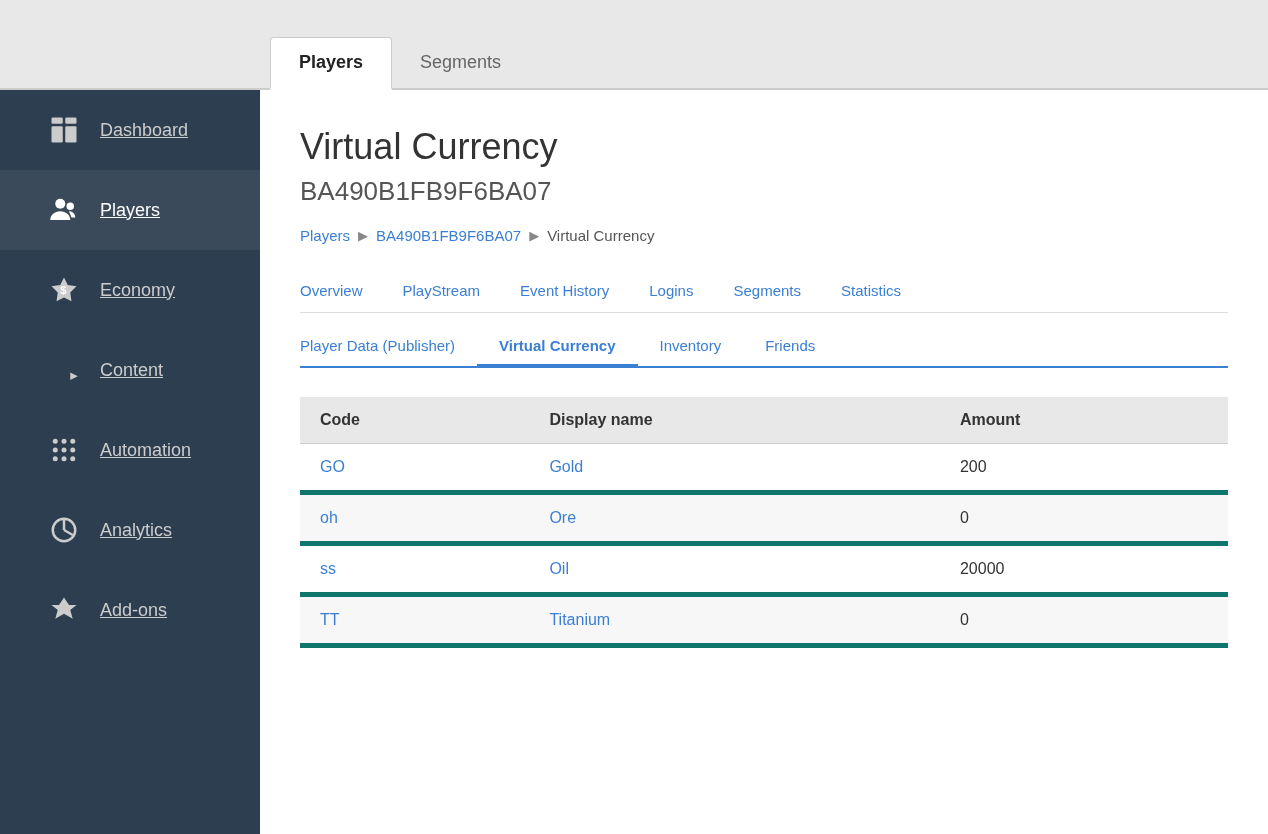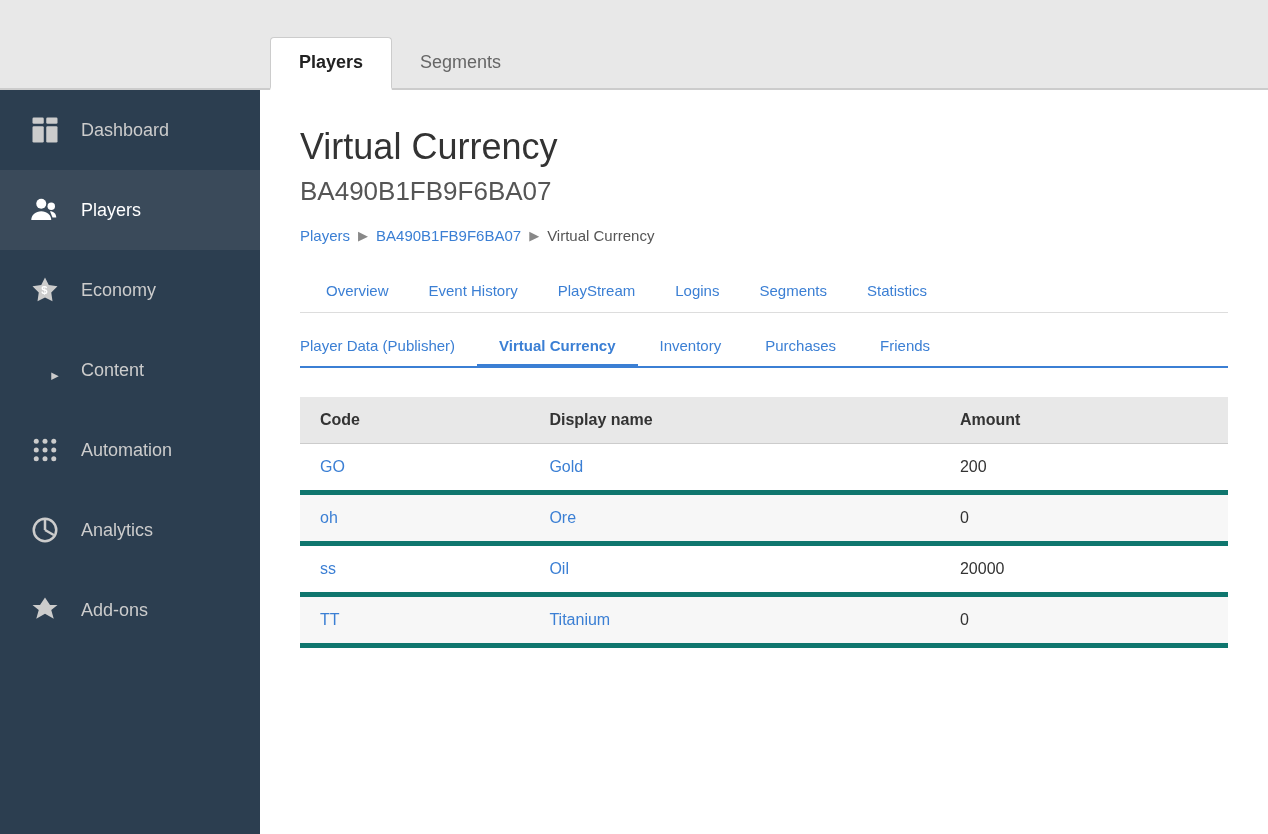--- a/index.html
+++ b/index.html
@@ -45,25 +45,26 @@
     .sidebar {
       width: 260px;
       background: #2c3e50;
       flex-shrink: 0;
       display: flex;
       flex-direction: column;
     }
     .sidebar-item {
       display: flex;
       align-items: center;
-      padding: 22px 27px;
+      padding: 22px 46px;
       color: #ccc;
       cursor: pointer;
       font-size: 18px;
       gap: 18px;
+      text-decoration: underline;
     }
     .sidebar-item.active { background: #3a4a5a; color: #fff; }
     .sidebar-icon {
       width: 36px;
       height: 36px;
       display: flex;
       align-items: center;
       justify-content: center;
       flex-shrink: 0;
     }
@@ -120,21 +121,21 @@
       margin-bottom: 0;
     }
     .nav-tab {
       padding: 10px 20px;
       font-size: 15px;
       color: #3b7fd4;
       cursor: pointer;
       border-bottom: 3px solid transparent;
       text-decoration: none;
     }
-    .nav-tab:first-child { padding-left: 0; margin-left: 26px; }
+    .nav-tab:first-child { padding-left: 0; }
 
     
     .sub-tabs-row {
       display: flex;
       gap: 0;
       border-bottom: 2px solid #3b7fd4;
       margin-bottom: 29px;
       margin-top: 14px;
     }
     .sub-tab {
@@ -290,32 +291,31 @@
     <div class="breadcrumb">
       <a class="breadcrumb-link">Players</a>
       <span class="breadcrumb-sep">▶</span>
       <a class="breadcrumb-link">BA490B1FB9F6BA07</a>
       <span class="breadcrumb-sep">▶</span>
       <span class="breadcrumb-current">Virtual Currency</span>
     </div>
 
     <div class="nav-tabs-row">
       <a class="nav-tab">Overview</a>
+      <a class="nav-tab">PlayStream</a>
       <a class="nav-tab">Event History</a>
-      <a class="nav-tab">PlayStream</a>
       <a class="nav-tab">Logins</a>
       <a class="nav-tab">Segments</a>
       <a class="nav-tab">Statistics</a>
     </div>
 
     <div class="sub-tabs-row">
       <a class="sub-tab">Player Data (Publisher)</a>
       <a class="sub-tab active">Virtual Currency</a>
       <a class="sub-tab">Inventory</a>
-      <a class="sub-tab">Purchases</a>
       <a class="sub-tab">Friends</a>
     </div>
 
     <table class="data-table">
       <thead>
         <tr>
           <th>Code</th>
           <th>Display name</th>
           <th>Amount</th>
         </tr>

